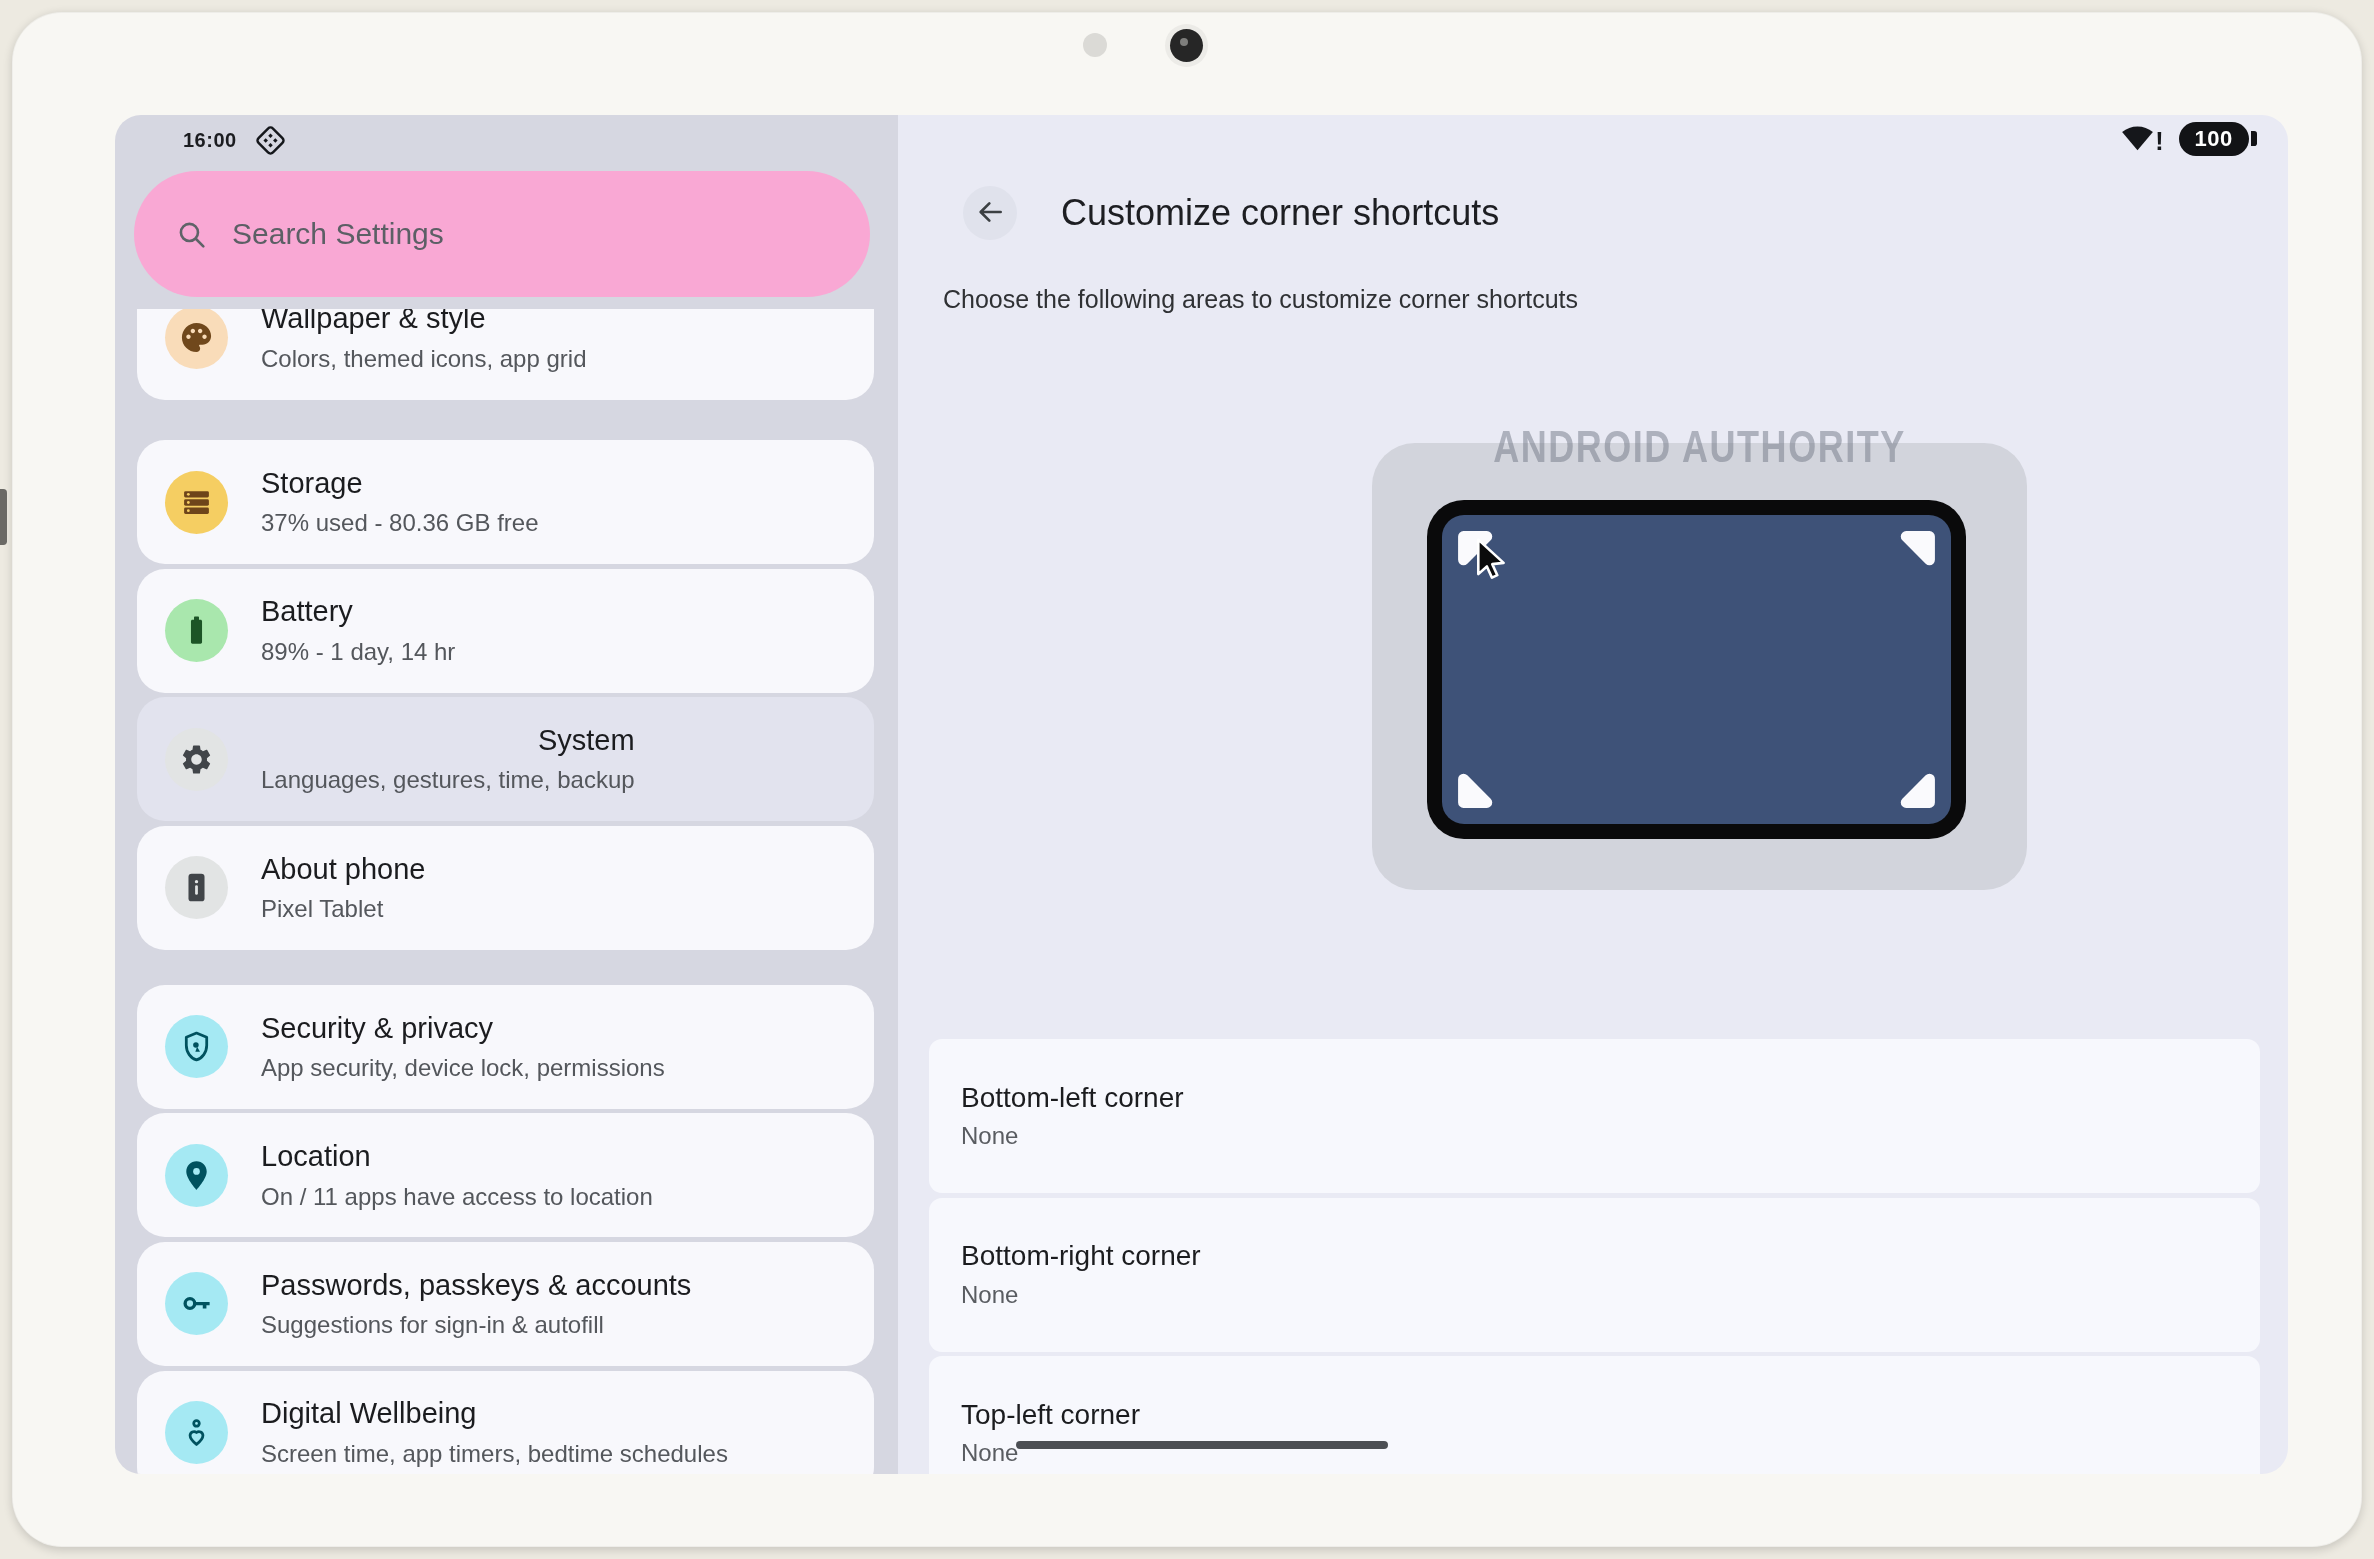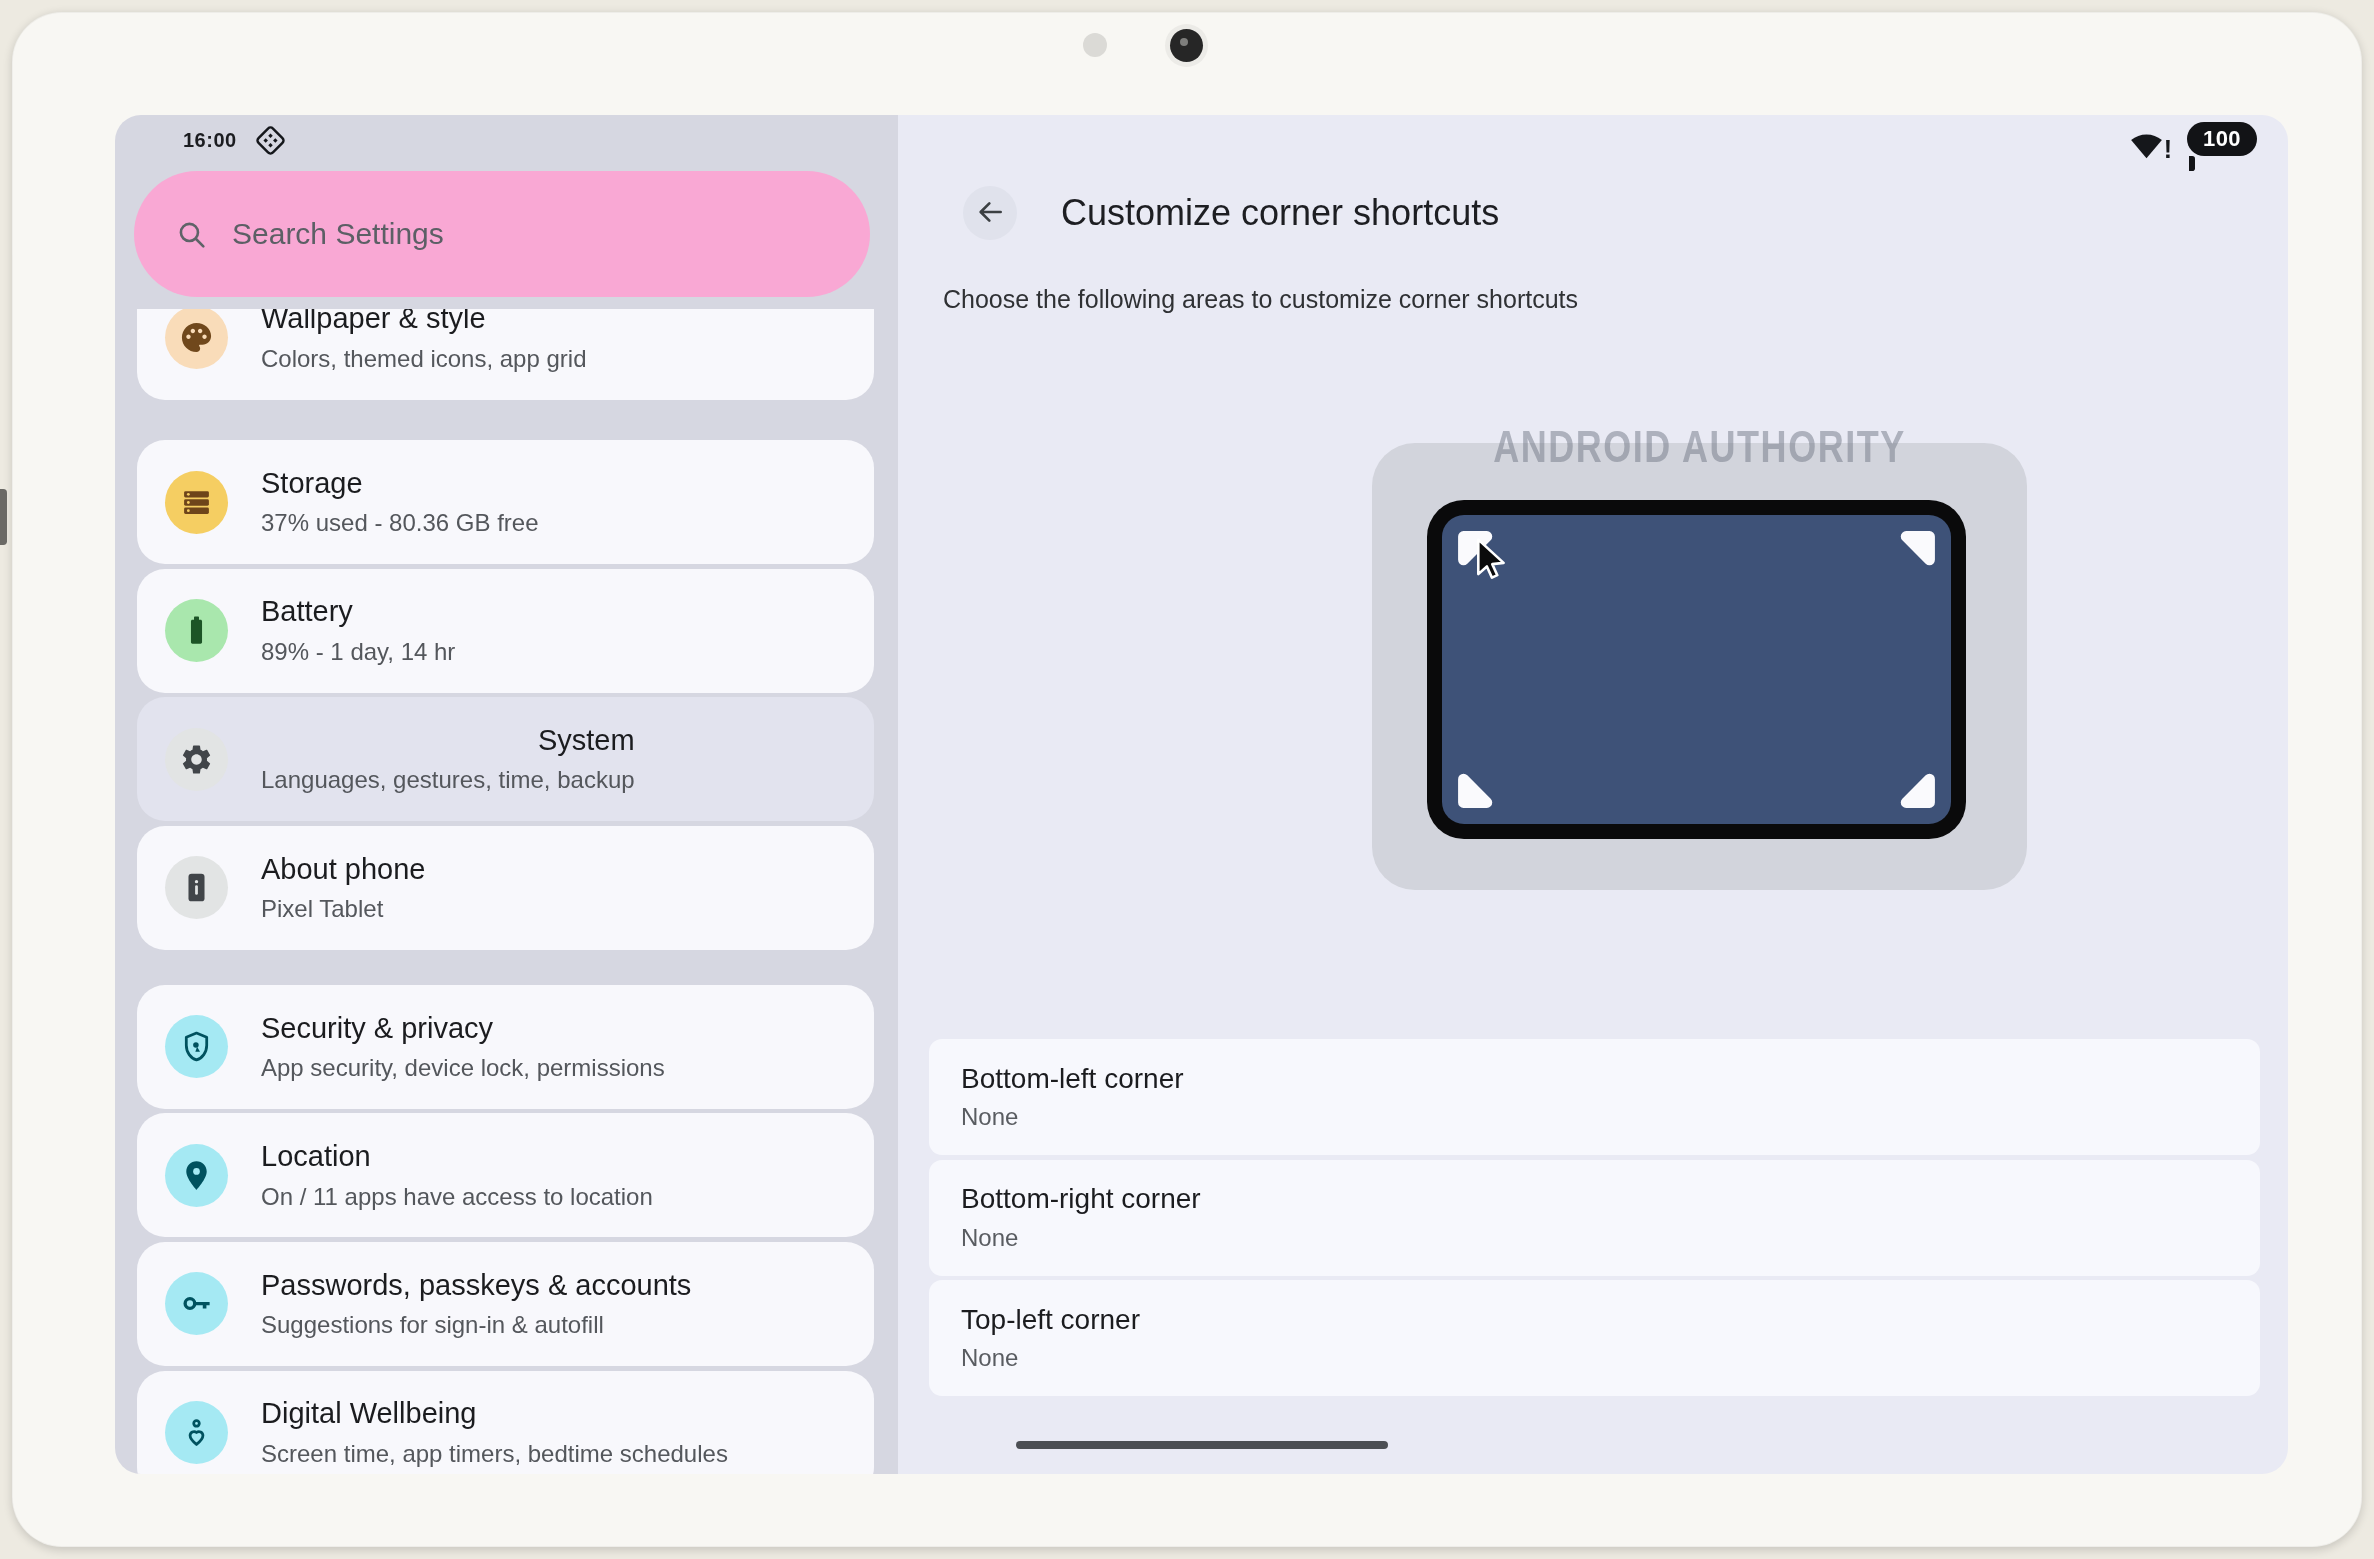--- a/index.html
+++ b/index.html
@@ -46,21 +46,21 @@
   .c-cyan{background:#A5E9F3;color:#00525F;}
   .txt{display:flex;flex-direction:column;gap:6.5px;min-width:0;}
   .txt .t{font-size:29px;font-weight:500;color:#1B1C1F;line-height:35px;white-space:nowrap;}
   .txt .s{font-size:24px;color:#54575C;line-height:31px;white-space:nowrap;}
 
   
   .status-right{position:absolute;top:6.5px;right:31px;display:flex;align-items:center;gap:15px;}
   .wifi-wrap{display:flex;align-items:flex-end;color:#15171B;}
   .wifi-wrap svg{width:33px;height:33px;}
   .wifi-wrap .excl{font-size:25px;font-weight:700;line-height:28px;margin-left:0.9px;}
-  .batt{display:flex;flex-direction:column;}
+  .batt{display:flex;align-items:center;}
   .batt .body{min-width:70px;height:34px;background:#121316;border-radius:17.6px;color:#FFFFFF;
     font-size:22px;font-weight:700;display:flex;align-items:center;justify-content:center;letter-spacing:0.5px;}
   .batt .nub{width:6.5px;height:15px;background:#121316;border-radius:0 2.8px 2.8px 0;margin-left:1.9px;}
 
   
   .back-btn{position:absolute;left:65px;top:71px;width:54px;height:54px;border-radius:50%;background:#E0E2EC;
     display:flex;align-items:center;justify-content:center;}
   .back-btn svg{width:32px;height:32px;}
   .detail-title{position:absolute;left:163px;top:71px;height:54px;line-height:54px;font-size:36px;font-weight:500;color:#1D1E22;white-space:nowrap;}
   .detail-desc{position:absolute;left:45px;top:170px;font-size:25px;color:#2F3134;white-space:nowrap;}
@@ -74,21 +74,21 @@
   .mini-screen{position:relative;width:100%;height:100%;background:#3E5278;border-radius:22px;}
   .corner{position:absolute;width:50px;height:50px;}
   .corner.tl{left:9.3px;top:9.3px;}
   .corner.tr{right:9.3px;top:9.3px;transform:scaleX(-1);}
   .corner.bl{left:9.3px;bottom:9.3px;transform:scaleY(-1);}
   .corner.br{right:9.3px;bottom:9.3px;transform:scale(-1,-1);}
   .cursor{position:absolute;left:24px;top:20.4px;width:43px;height:46px;z-index:3;}
 
   
   .corner-list{position:absolute;left:31px;top:924px;width:1331px;}
-  .ccard{height:116px;background:#F7F8FD;border-radius:13px;margin-bottom:4.6px;display:flex;flex-direction:column;
+  .ccard{height:154px;background:#F7F8FD;border-radius:13px;margin-bottom:4.6px;display:flex;flex-direction:column;
     justify-content:center;padding:0 32px;box-sizing:border-box;gap:8.3px;}
   .ccard .lbl{font-size:28px;font-weight:500;color:#1B1C1F;}
   .ccard .val{font-size:24px;color:#595C61;}
 
   
   .gesture-pill{position:absolute;left:50%;top:1326px;transform:translateX(-50%);width:372px;height:8.3px;border-radius:4.6px;background:#4C4F54;}
 </style>
 </head>
 <body>
 

